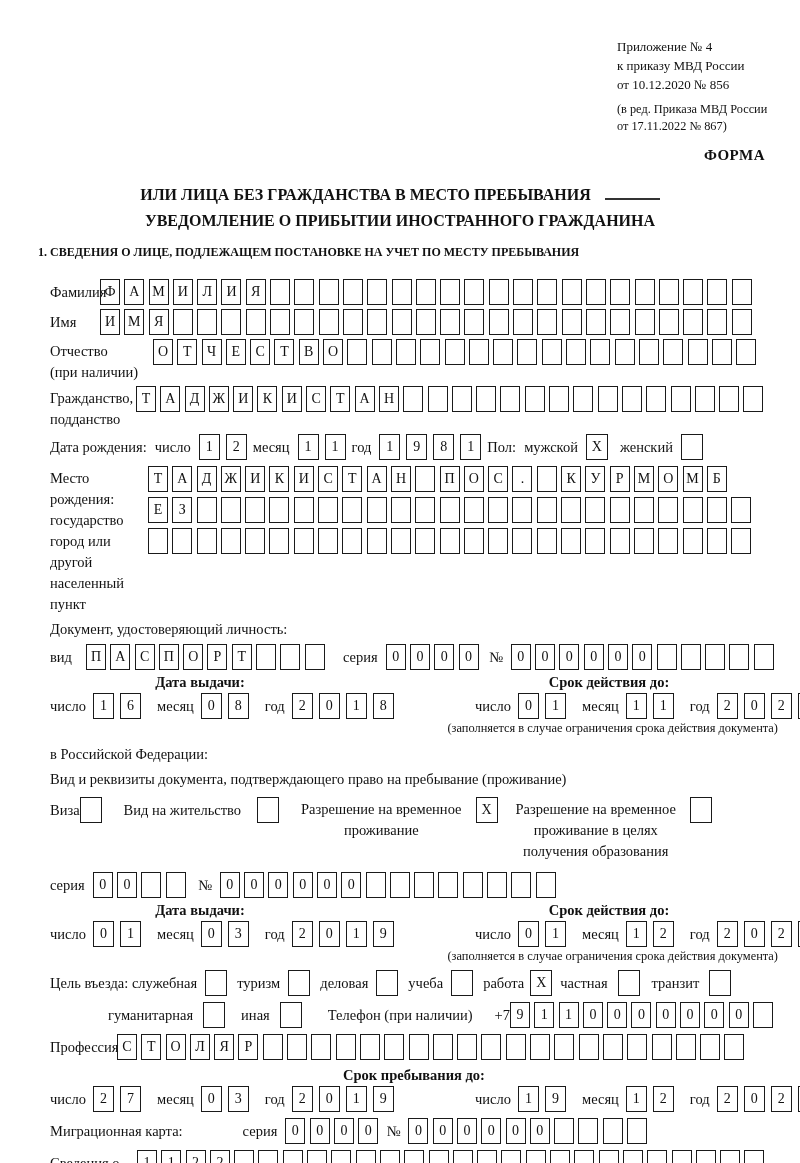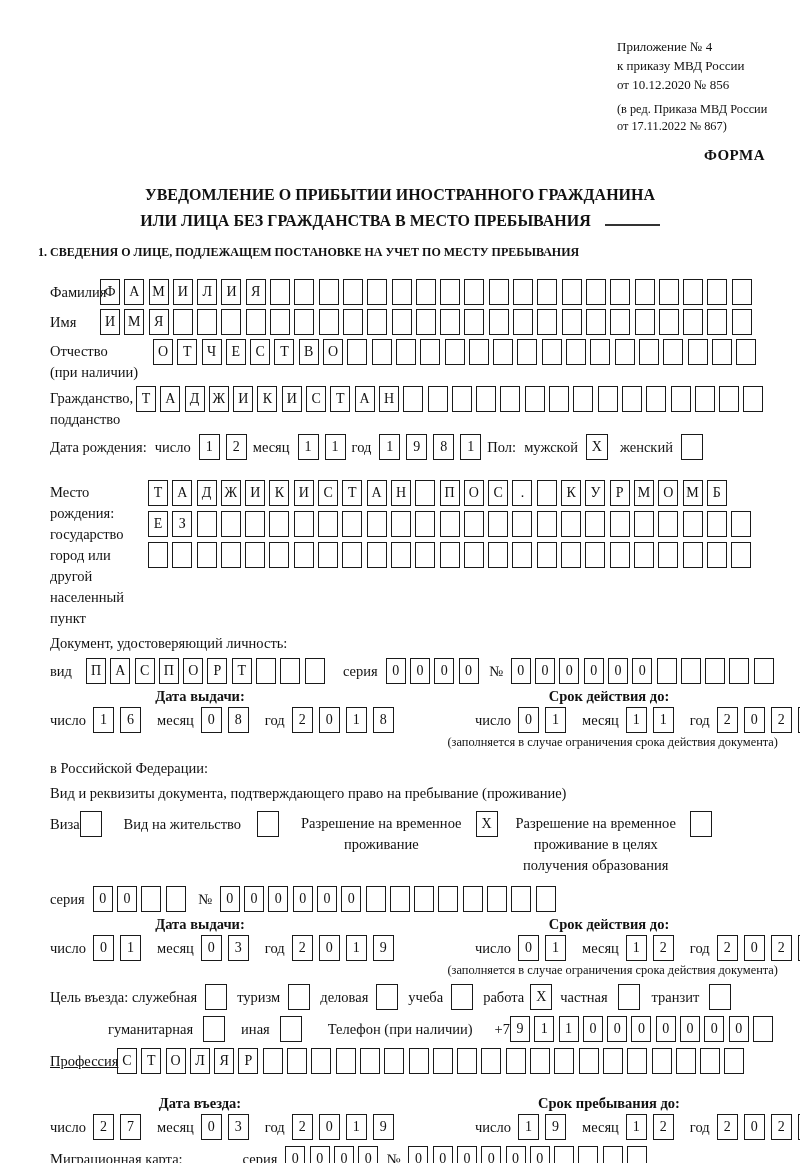--- a/index.html
+++ b/index.html
@@ -9,21 +9,21 @@
   .appendix-small{margin-top:6px;font-size:12.3px;line-height:1.45;}
   .forma{position:absolute;top:147px;right:35px;font-weight:bold;font-size:15px;letter-spacing:.5px;}
   .title{position:absolute;top:182px;left:0;width:800px;text-align:center;font-weight:bold;font-size:16px;line-height:1.6;}
   .blank-line{display:inline-block;width:55px;border-bottom:2.2px solid #333;margin-left:10px;}
   .section-heading{position:absolute;top:245px;left:38px;width:740px;font-weight:bold;font-size:12px;}
   .form{position:absolute;top:279px;left:50px;width:728px;}
   .row{display:flex;align-items:flex-start;margin-bottom:3px;}
   .lbl{flex-shrink:0;line-height:27px;}
   .lbl2{flex-shrink:0;line-height:21px;padding-top:2px;}
   .w50{width:50px;} .w103{width:103px;} .w86{width:86px;} .w98{width:98px;}
-  .w65{width:65px;} .w67{width:67px;text-decoration:underline;} .w87{width:87px;}
+  .w65{width:65px;} .w67{width:67px;} .w87{width:87px;}
   .cells{display:flex;flex-wrap:nowrap;}
   .cell{display:inline-block;box-sizing:border-box;width:20px;height:26px;border:1.8px solid #1a1a1a;
         margin-right:4.3px;text-align:center;font-size:14px;line-height:23px;flex-shrink:0;}
   .dcells .cell{margin-right:6px;width:21px;}
   .cb{display:inline-block;box-sizing:border-box;width:22px;height:26px;border:1.8px solid #1a1a1a;
       text-align:center;font-size:14px;line-height:23px;flex-shrink:0;}
   .vgap3 > .cells{margin-bottom:5px;}
   .center-bold{text-align:left;font-weight:normal;margin:6px 0 6px 0;}
   .inline-row{display:flex;align-items:center;margin-bottom:3px;}
   .inline-row .t{margin-right:8px;white-space:nowrap;}
@@ -35,45 +35,45 @@
   .tc-right{flex:1;}
   .dhead{text-align:center;font-weight:bold;margin-bottom:2px;}
   .dhead-left{width:300px;}
   .note{font-size:12.4px;text-align:right;margin:2px 0 6px 0;}
   .para{line-height:1.7;}
   .rvp-row{display:flex;align-items:flex-start;margin:6px 0 10px 0;}
   .rvp-row .t{line-height:27px;white-space:nowrap;}
   .ml-label{text-align:center;line-height:21px;padding-top:2px;}
   .purpose-row{display:flex;align-items:center;margin-bottom:6px;}
   .purpose-row .t{white-space:nowrap;}
-  .mt4{margin-top:4px;} .mt6{margin-top:20px;} .mb6{margin-bottom:6px;}
+  .mt4{margin-top:4px;} .mt6{margin-top:6px;} .mb6{margin-bottom:6px;}
 </style>
 </head>
 <body>
 
 <div class="page">
 
   <div class="appendix">
     <div>Приложение № 4</div>
     <div>к приказу МВД России</div>
     <div>от 10.12.2020 № 856</div>
     <div class="appendix-small">
       <div>(в ред. Приказа МВД России</div>
       <div>от 17.11.2022 № 867)</div>
     </div>
   </div>
 
   <div class="forma">ФОРМА</div>
 
   <div class="title">
-    <div>УВЕДОМЛЕНИЕ О ПРИБЫТИИ ИНОСТРАННОГО ГРАЖДАНИНА</div>
     <div>
       <span>ИЛИ ЛИЦА БЕЗ ГРАЖДАНСТВА В МЕСТО ПРЕБЫВАНИЯ</span>
       <span class="blank-line"></span>
     </div>
+    <div>УВЕДОМЛЕНИЕ О ПРИБЫТИИ ИНОСТРАННОГО ГРАЖДАНИНА</div>
   </div>
 
   <div class="section-heading">1. СВЕДЕНИЯ О ЛИЦЕ, ПОДЛЕЖАЩЕМ ПОСТАНОВКЕ НА УЧЕТ ПО МЕСТУ ПРЕБЫВАНИЯ</div>
 
   <div class="form">
 
     <div class="row">
       <span class="lbl w50">Фамилия</span>
       <span class="cells">
           <span class="cell">Ф</span>
@@ -588,23 +588,20 @@
           <span class="cell"></span>
           <span class="cell"></span>
           <span class="cell"></span>
           <span class="cell"></span>
           <span class="cell"></span>
           <span class="cell"></span>
         </span>
     </div>
 
     <div class="twocol mt6">
-      <div class="tc-left">
-          <div class="dhead dhead-left">Дата въезда:</div>
-        </div>
       <div class="tc-right">
           <div class="dhead">Срок пребывания до:</div>
         </div>
     </div>
     <div class="twocol mb6">
       <div class="tc-left">
         <span class="dgroup">
           <span class="t">число</span>
           <span class="cells dcells">
               <span class="cell">2</span>

